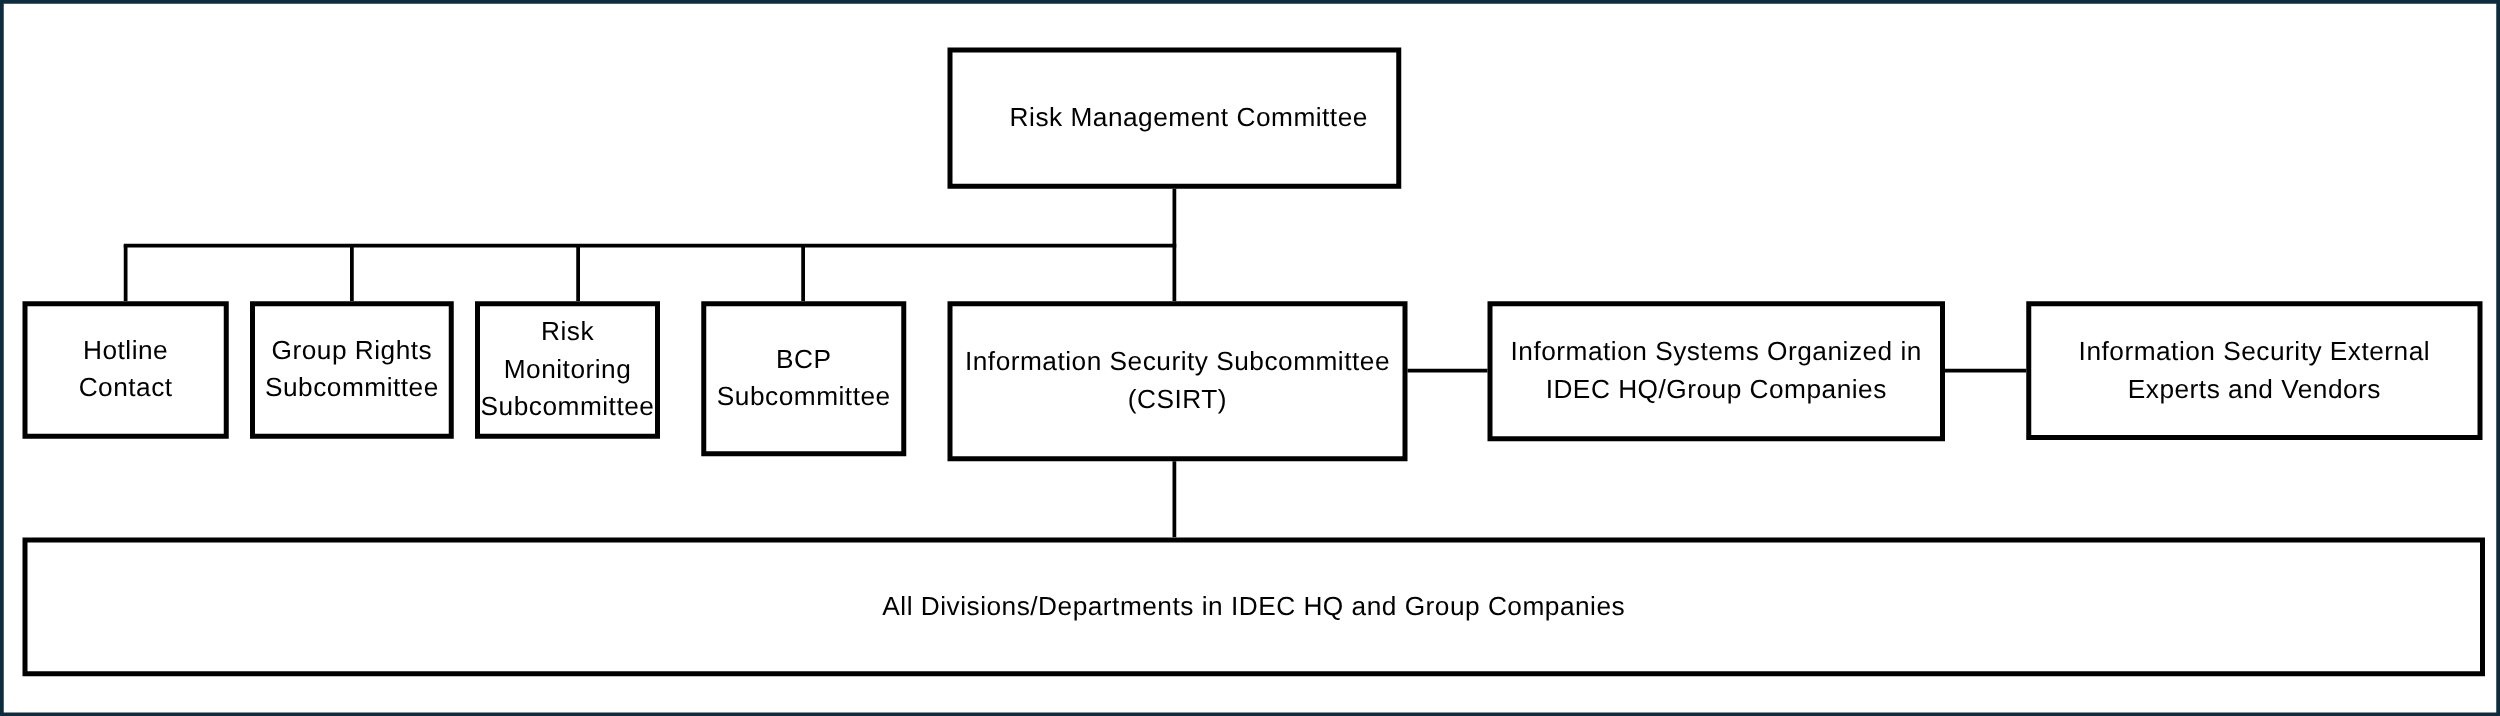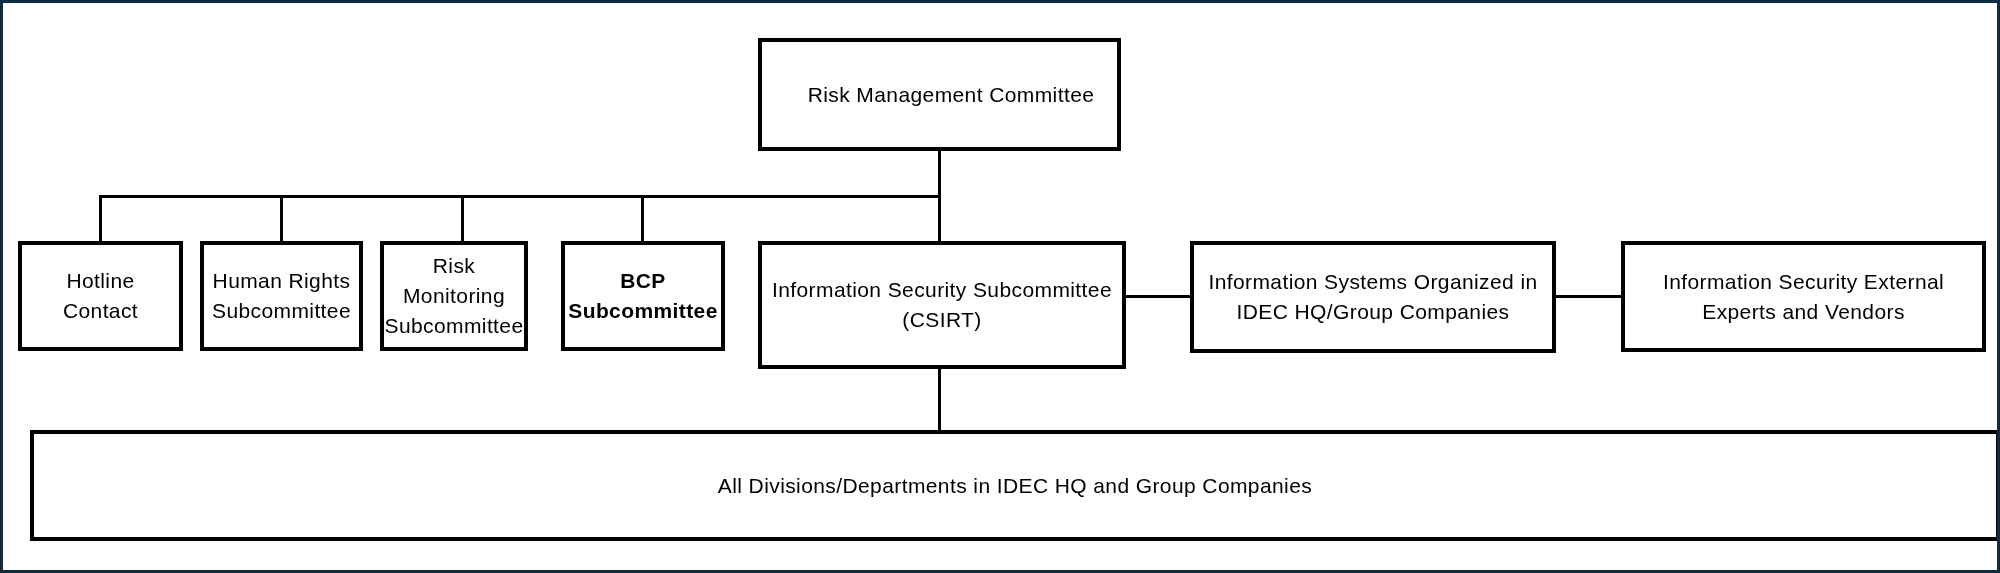--- a/index.html
+++ b/index.html
@@ -42,25 +42,25 @@
   .ln {
     position: absolute;
     background: var(--c-line);
   }
 
   
   #n-risk     { left: 755px;  top: 35px;  width: 363px;  height: 113px; padding-left: 29px; }
   #n-hotline  { left: 15px;   top: 238px; width: 165px;  height: 110px; }
   #n-human    { left: 197px;  top: 238px; width: 163px;  height: 110px; }
   #n-riskmon  { left: 377px;  top: 238px; width: 148px;  height: 110px; }
-  #n-bcp      { left: 558px;  top: 238px; width: 164px;  height: 110px; font-weight: bold; }
+  #n-bcp      { left: 558px;  top: 238px; width: 164px;  height: 124px; }
   #n-csirt    { left: 755px;  top: 238px; width: 368px;  height: 128px; }
   #n-infosys  { left: 1187px; top: 238px; width: 366px;  height: 112px; }
   #n-external { left: 1618px; top: 238px; width: 365px;  height: 111px; }
-  #n-alldiv   { left: 15px;   top: 427px; width: 1970px; height: 111px; margin-left: 12px; }
+  #n-alldiv   { left: 15px;   top: 427px; width: 1970px; height: 111px; }
 
   
   #l-trunk-top        { left: 935px;  top: 146px; width: 3px;   height: 92px; }
   #l-bus              { left: 96px;   top: 192px; width: 842px; height: 3px;  }
   #l-drop-hotline     { left: 96px;   top: 193px; width: 3px;   height: 45px; }
   #l-drop-human       { left: 277px;  top: 193px; width: 3px;   height: 45px; }
   #l-drop-riskmon     { left: 458px;  top: 193px; width: 3px;   height: 45px; }
   #l-drop-bcp         { left: 638px;  top: 193px; width: 3px;   height: 45px; }
   #l-link-csirt-sys   { left: 1121px; top: 292px; width: 68px;  height: 3px;  }
   #l-link-sys-ext     { left: 1551px; top: 292px; width: 69px;  height: 3px;  }
@@ -79,21 +79,21 @@
   <div class="ln" id="l-drop-bcp"></div>
   <div class="ln" id="l-link-csirt-sys"></div>
   <div class="ln" id="l-link-sys-ext"></div>
   <div class="ln" id="l-trunk-bottom"></div>
 
   <div class="node" id="n-risk">Risk Management Committee</div>
 
   <div class="node" id="n-hotline">Hotline
 Contact</div>
 
-  <div class="node" id="n-human">Human Rights
+  <div class="node" id="n-human">Group Rights
 Subcommittee</div>
 
   <div class="node" id="n-riskmon">Risk
 Monitoring
 Subcommittee</div>
 
   <div class="node" id="n-bcp">BCP
 Subcommittee</div>
 
   <div class="node" id="n-csirt">Information Security Subcommittee

